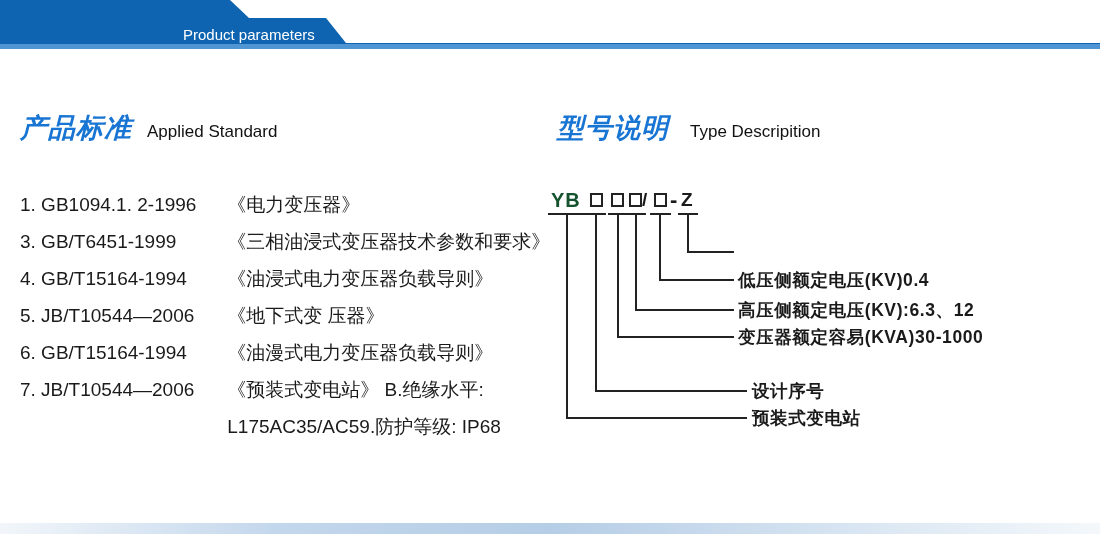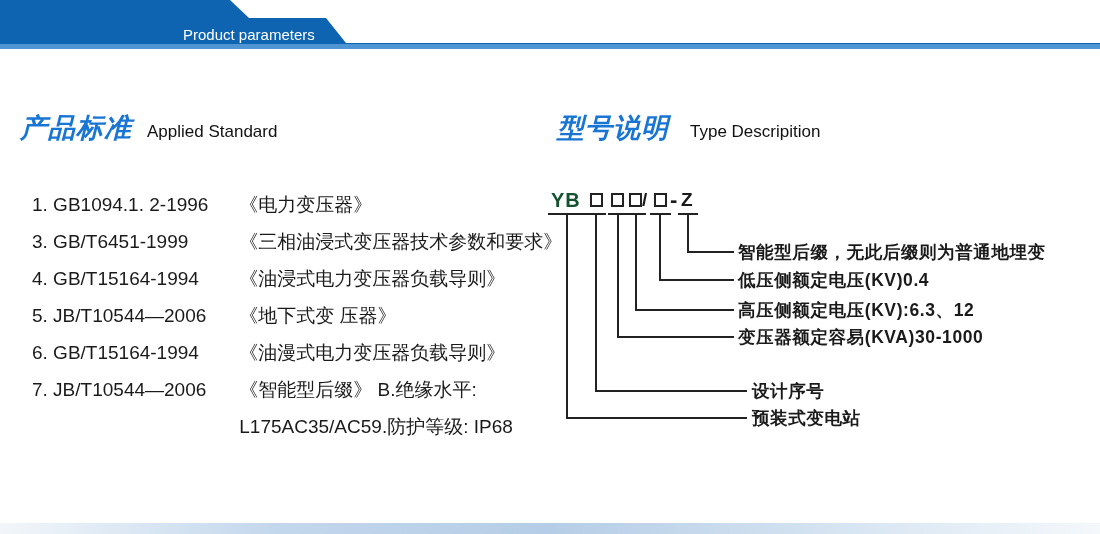--- a/index.html
+++ b/index.html
@@ -29,21 +29,21 @@
   
   .sec-title{position:absolute;display:flex;align-items:baseline;white-space:nowrap;}
   .sec-title-left{left:20px;top:110px;}
   .sec-title-right{left:557px;top:110px;}
   .t-cn{font-size:27px;font-weight:bold;color:#1875d3;letter-spacing:1px;font-style:italic;}
   .sec-title-left .t-en{margin-left:15px;}
   .sec-title-right .t-en{margin-left:21px;}
   .t-en{font-size:17px;color:#111111;}
 
   
-  .std-list{position:absolute;left:32px;top:186px;font-size:19px;}
+  .std-list{position:absolute;left:20px;top:186px;font-size:19px;}
   .std-row{height:37px;line-height:37px;white-space:nowrap;}
   .std-row .code{display:inline-block;width:202px;}
   .std-row .name{display:inline-block;}
 
   
   .diagram{position:absolute;left:545px;top:185px;width:555px;height:290px;}
   .diagram .code-yb{position:absolute;left:6px;top:4px;font-size:20px;font-weight:bold;letter-spacing:1px;color:#14532d;}
   .diagram .code-z{position:absolute;left:136px;top:4px;font-size:19px;font-weight:bold;color:#1a1a1a;}
   .diagram .slash{position:absolute;left:97px;top:4px;font-size:19px;font-weight:bold;color:#1a1a1a;}
   .diagram .dash{position:absolute;left:125px;top:2px;font-size:22px;font-weight:900;color:#1a1a1a;}
@@ -100,21 +100,21 @@
       <div class="std-row">
         <span class="code">5. JB/T10544—2006</span>
         <span class="name">《地下式变 压器》</span>
       </div>
       <div class="std-row">
         <span class="code">6. GB/T15164-1994</span>
         <span class="name">《油漫式电力变压器负载导则》</span>
       </div>
       <div class="std-row">
         <span class="code">7. JB/T10544—2006</span>
-        <span class="name">《智能型后缀》 B.绝缘水平:</span>
+        <span class="name">《预装式变电站》 B.绝缘水平:</span>
       </div>
       <div class="std-row">
         <span class="code"></span>
         <span class="name">L175AC35/AC59.防护等级: IP68</span>
       </div>
     </div>
   </section>
 
   <section>
     <div class="sec-title sec-title-right">
@@ -147,21 +147,20 @@
       <div class="vl vl5"></div>
       <div class="vl vl6"></div>
 
       <div class="hl hl1"></div>
       <div class="hl hl2"></div>
       <div class="hl hl3"></div>
       <div class="hl hl4"></div>
       <div class="hl hl5"></div>
       <div class="hl hl6"></div>
 
-      <div class="lbl lbl1">智能型后缀，无此后缀则为普通地埋变</div>
       <div class="lbl lbl2">低压侧额定电压(KV)0.4</div>
       <div class="lbl lbl3">高压侧额定电压(KV):6.3、12</div>
       <div class="lbl lbl4">变压器额定容易(KVA)30-1000</div>
       <div class="lbl lbl5">设计序号</div>
       <div class="lbl lbl6">预装式变电站</div>
     </div>
   </section>
 
   <div class="bottom-bar"></div>
 </div>

